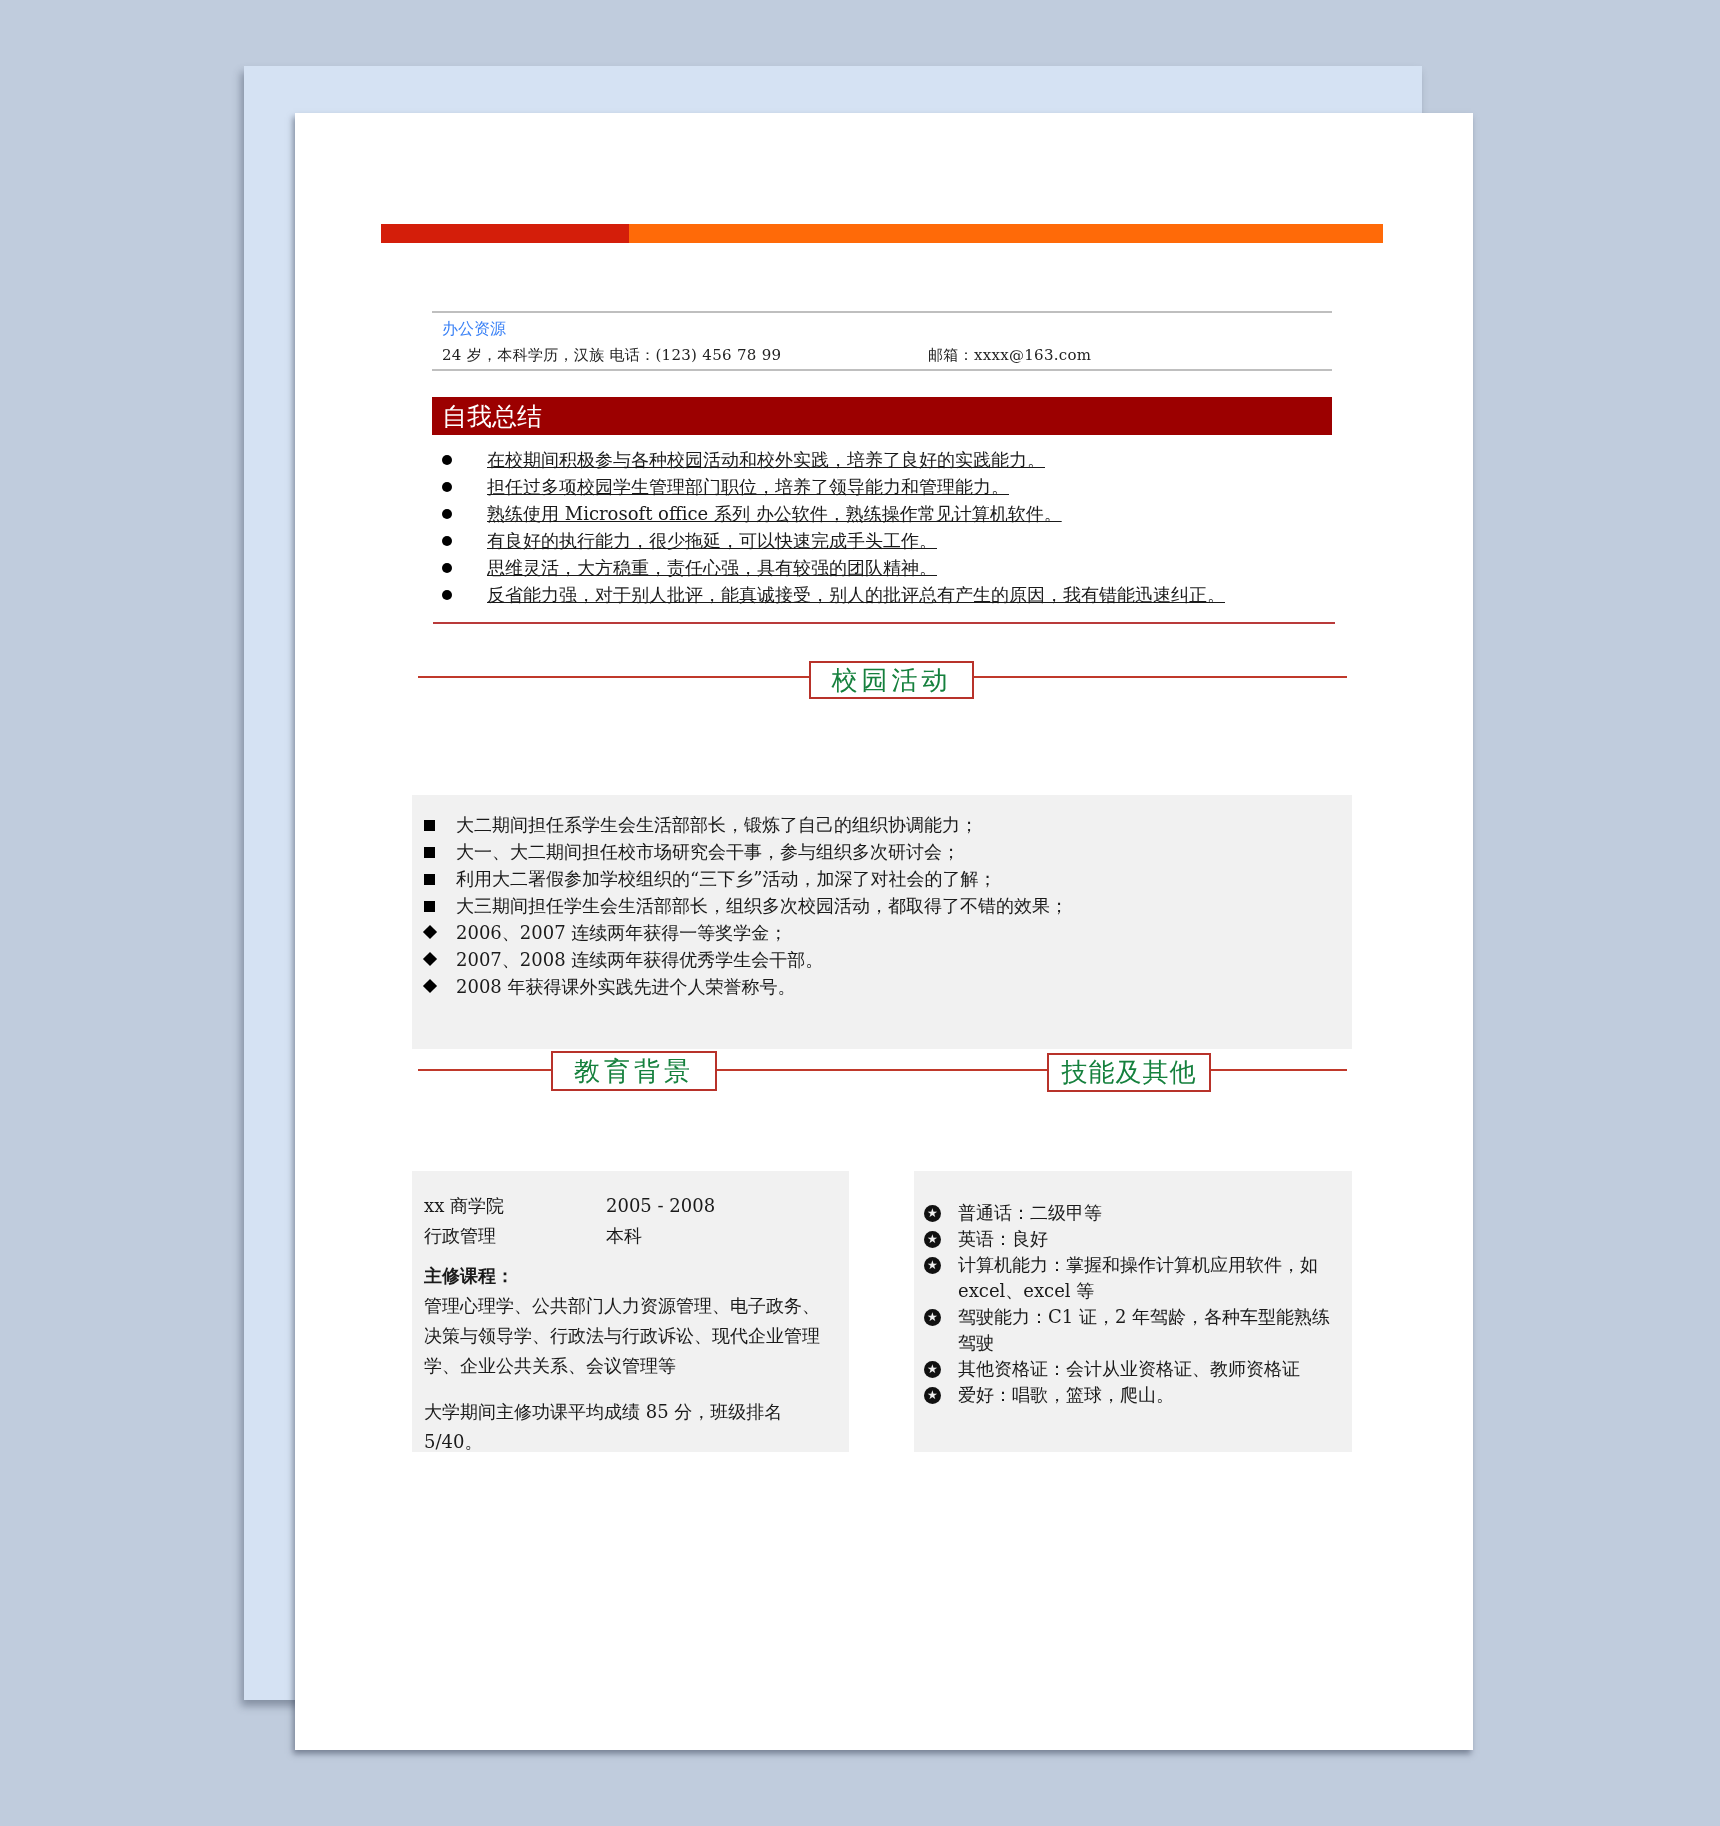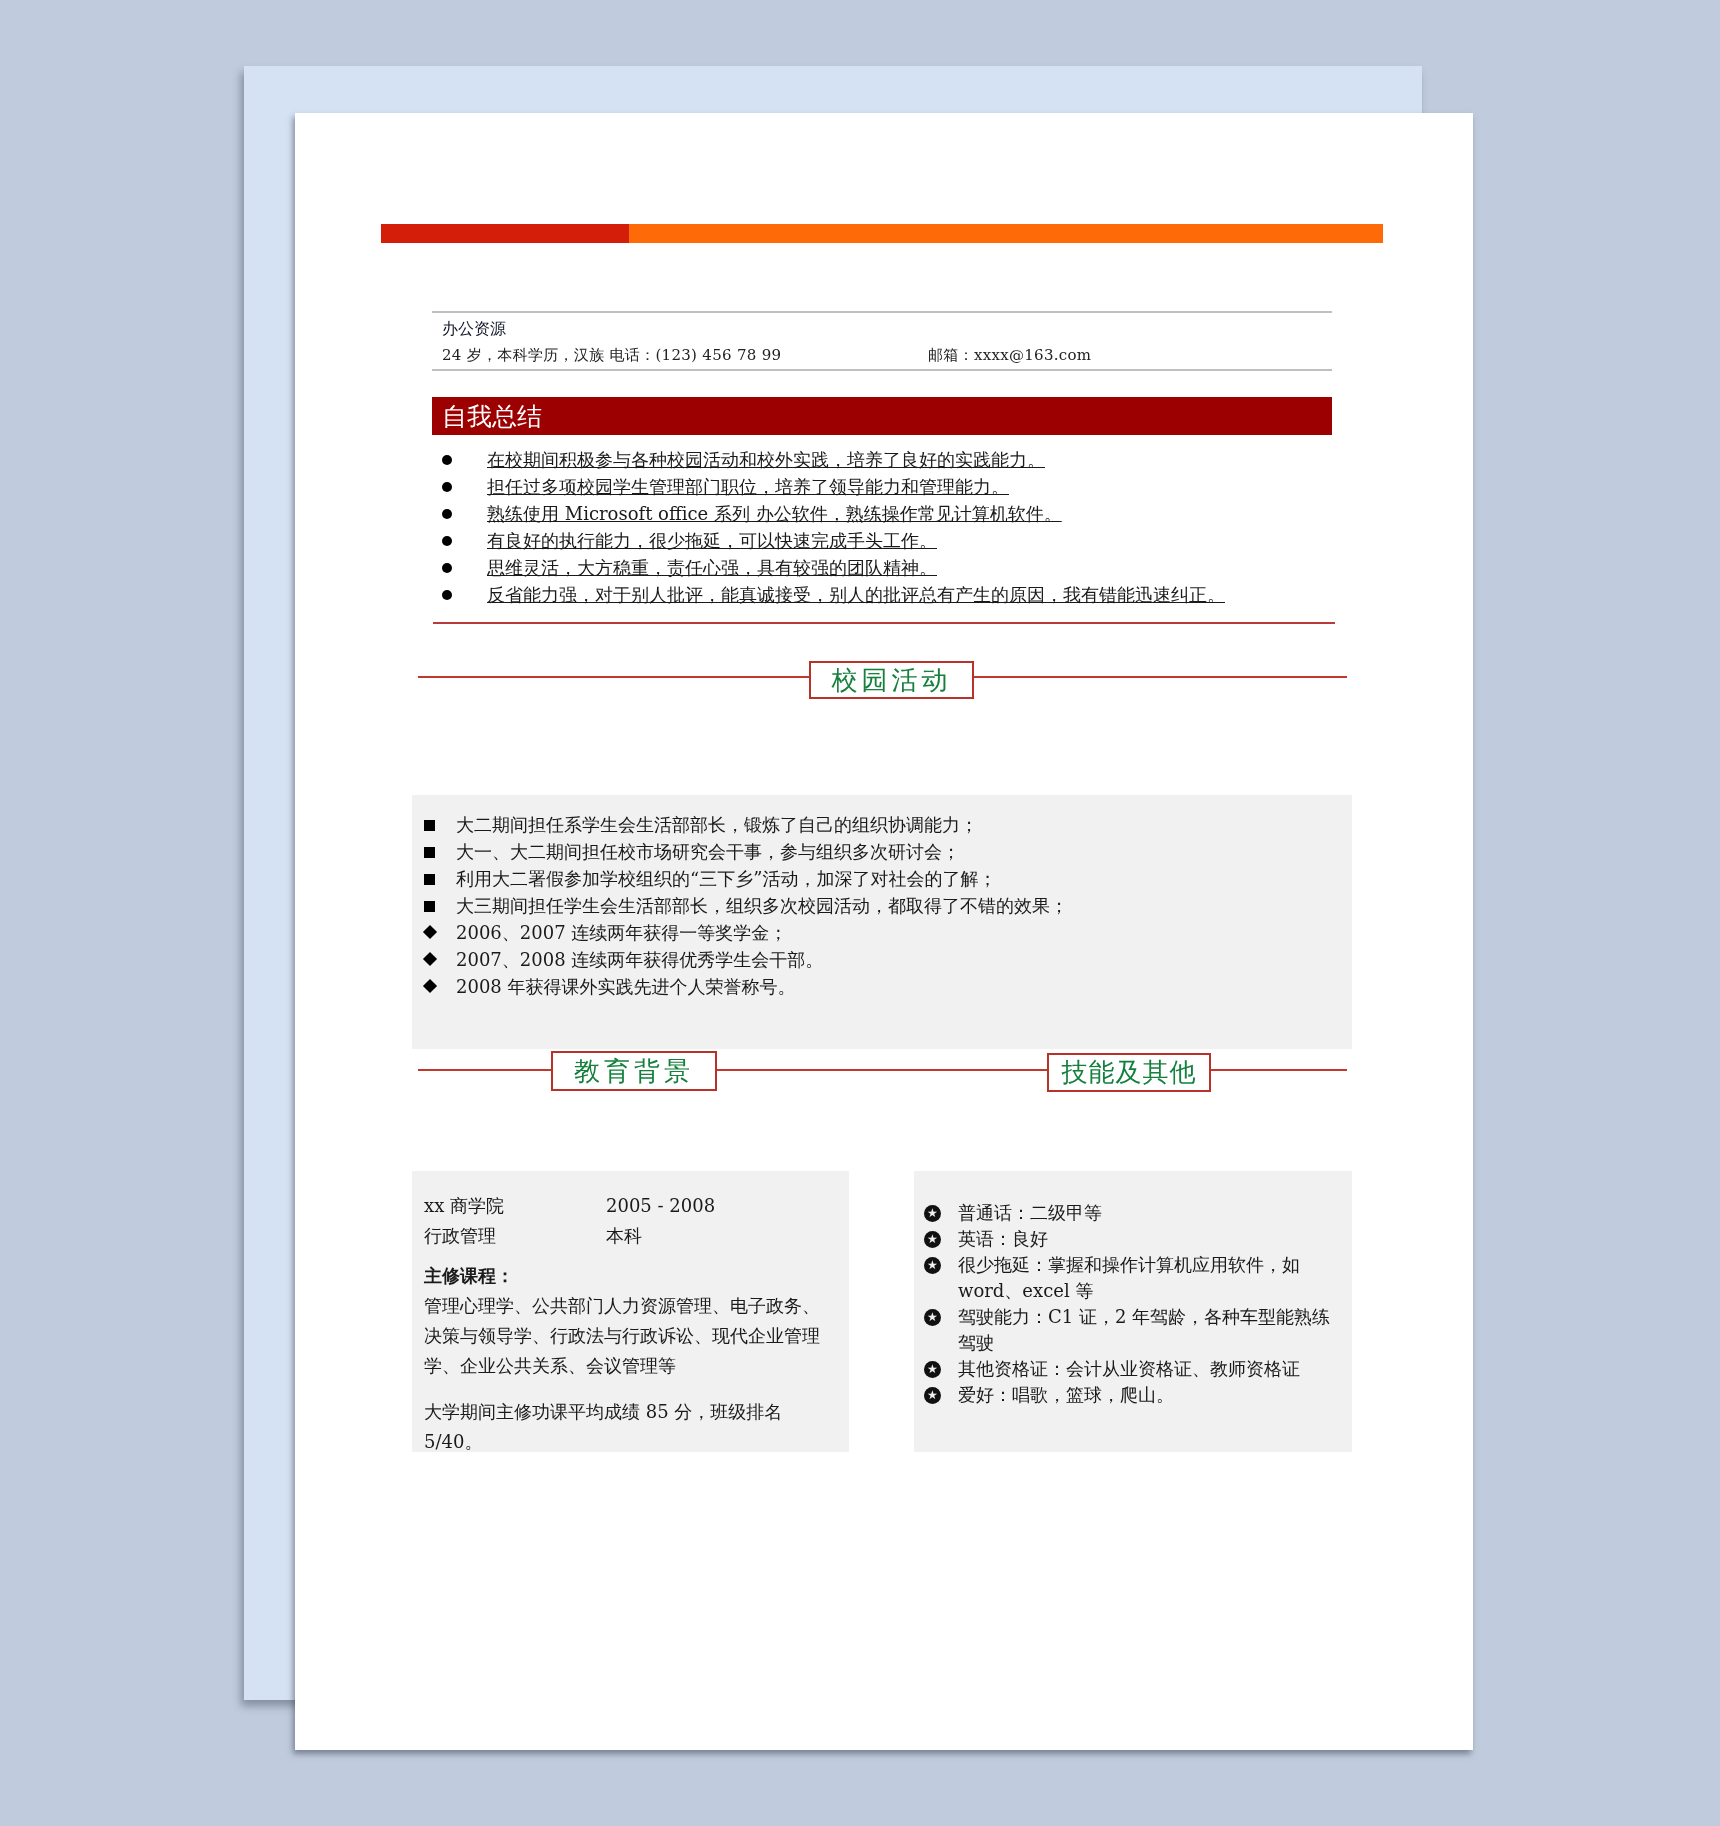--- a/index.html
+++ b/index.html
@@ -17,21 +17,21 @@
   .page-front {
     position:absolute; left:295px; top:113px; width:1178px; height:1637px;
     background:#ffffff;
     box-shadow: -2px 4px 6px rgba(60,70,90,0.55);
   }
   .abs { position:absolute; }
   .bar-red { left:86px; top:111px; width:248px; height:19px; background:#d41e0a; }
   .bar-orange { left:334px; top:111px; width:754px; height:19px; background:#ff6a08; }
 
   .hline-gray { height:2px; background:#bfbfbf; }
-  .name { font-size:16px; color:#0f172a; }
+  .name { font-size:16px; color:#3b82f6; }
   .info { font-size:15px; color:#222; letter-spacing:0.3px; }
 
   .title-bar { left:137px; top:284px; width:900px; height:38px; background:#9c0000; }
   .title-bar span { position:absolute; left:10px; top:3px; font-size:25px; color:#ffffff; font-family:"DejaVu Sans","Liberation Sans",sans-serif; }
 
   .summary-list { left:146px; top:333px; width:900px; margin:0; padding:0; list-style:none;text-decoration:underline; }
   .summary-list li { height:27px; font-size:18px; line-height:27px; position:relative; padding-left:46px; }
   .summary-list li .dot { position:absolute; left:1px; top:9px; width:10px; height:10px; border-radius:50%; background:#000; }
   .summary-rule { left:138px; top:509px; width:902px; height:2px; background:#b93a3a; }
 
@@ -124,20 +124,20 @@
       <div class="edu-line edu-bold" style="margin-top:10px;">主修课程：</div>
       <div class="edu-para" style="width:408px;">管理心理学、公共部门人力资源管理、电子政务、决策与领导学、行政法与行政诉讼、现代企业管理学、企业公共关系、会议管理等</div>
       <div class="edu-para" style="width:408px;margin-top:16px;">大学期间主修功课平均成绩 85 分，班级排名 5/40。</div>
     </div>
   </div>
 
   <div class="abs gray-box" style="left:619px;top:1058px;width:438px;height:281px;">
     <ul class="skill-list" style="position:absolute;left:0;top:29px;width:430px;">
       <li><span class="star">★</span><span>普通话：二级甲等</span></li>
       <li><span class="star">★</span><span>英语：良好</span></li>
-      <li><span class="star">★</span><span>很少拖延：掌握和操作计算机应用软件，如 word、excel 等</span></li>
+      <li><span class="star">★</span><span>计算机能力：掌握和操作计算机应用软件，如 excel、excel 等</span></li>
       <li><span class="star">★</span><span>驾驶能力：C1 证，2 年驾龄，各种车型能熟练驾驶</span></li>
       <li><span class="star">★</span><span>其他资格证：会计从业资格证、教师资格证</span></li>
       <li><span class="star">★</span><span>爱好：唱歌，篮球，爬山。</span></li>
     </ul>
   </div>
 
 </div>
 
 </body></html>

